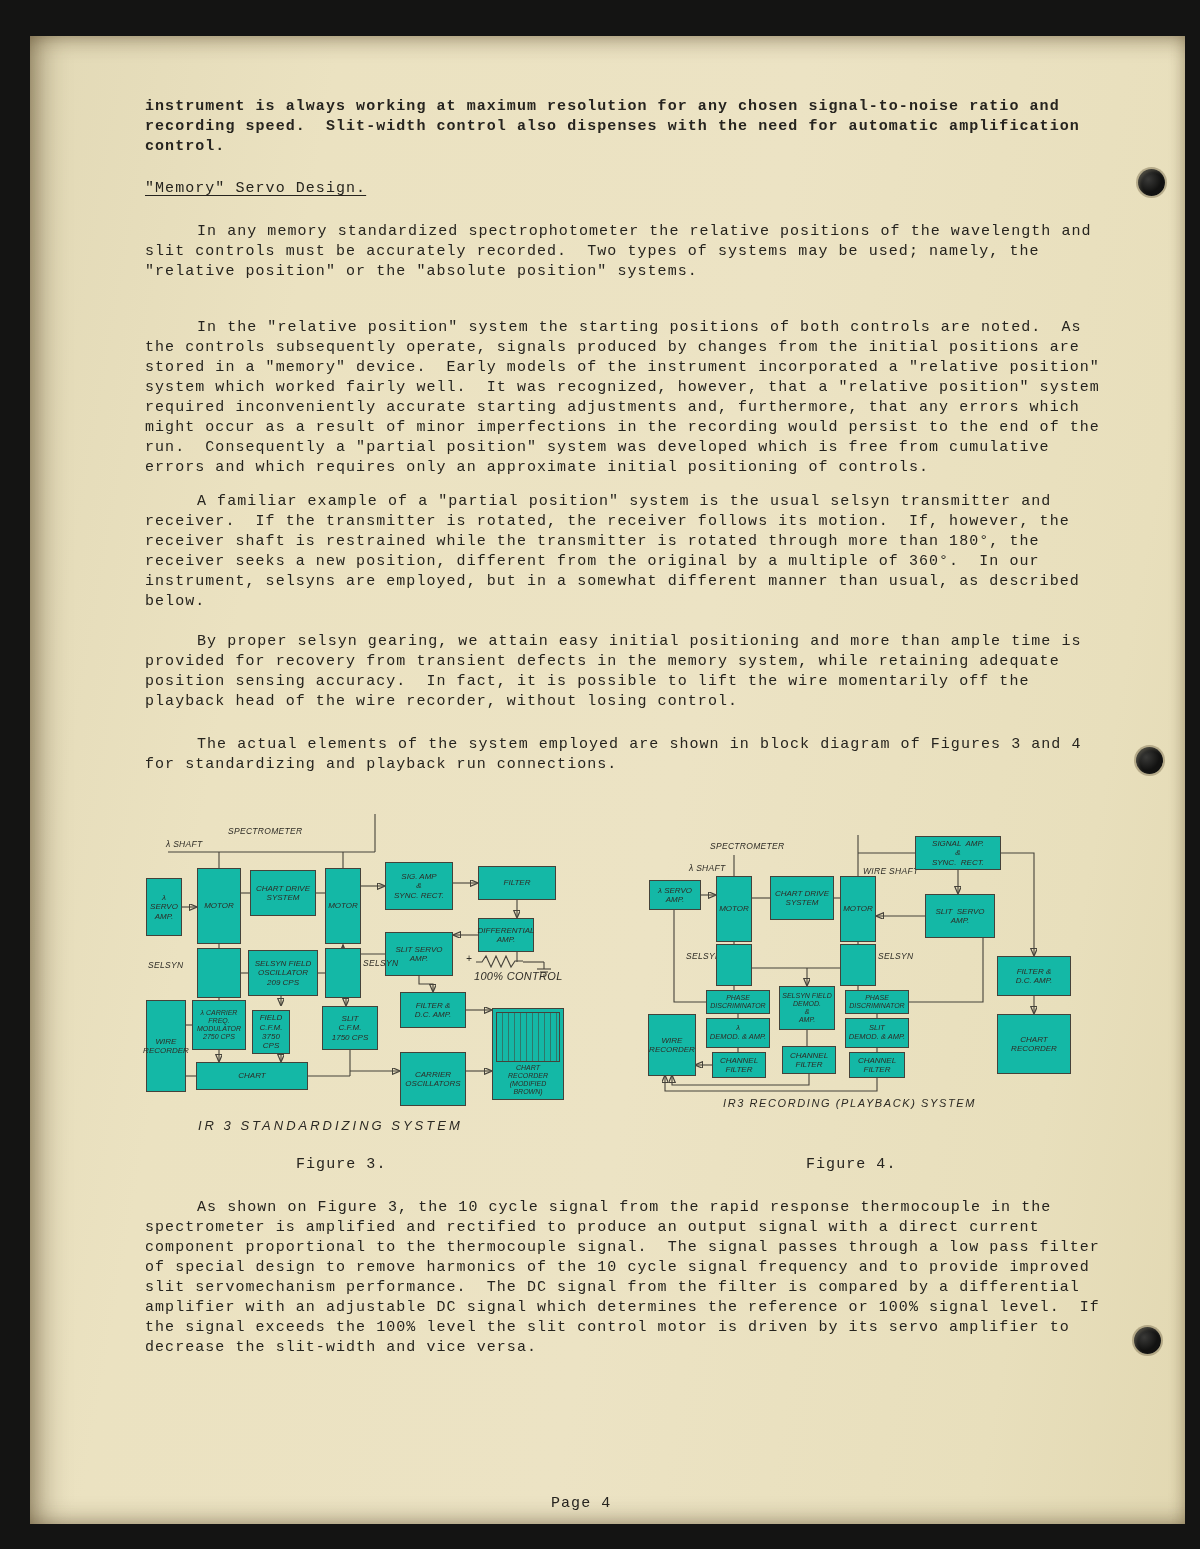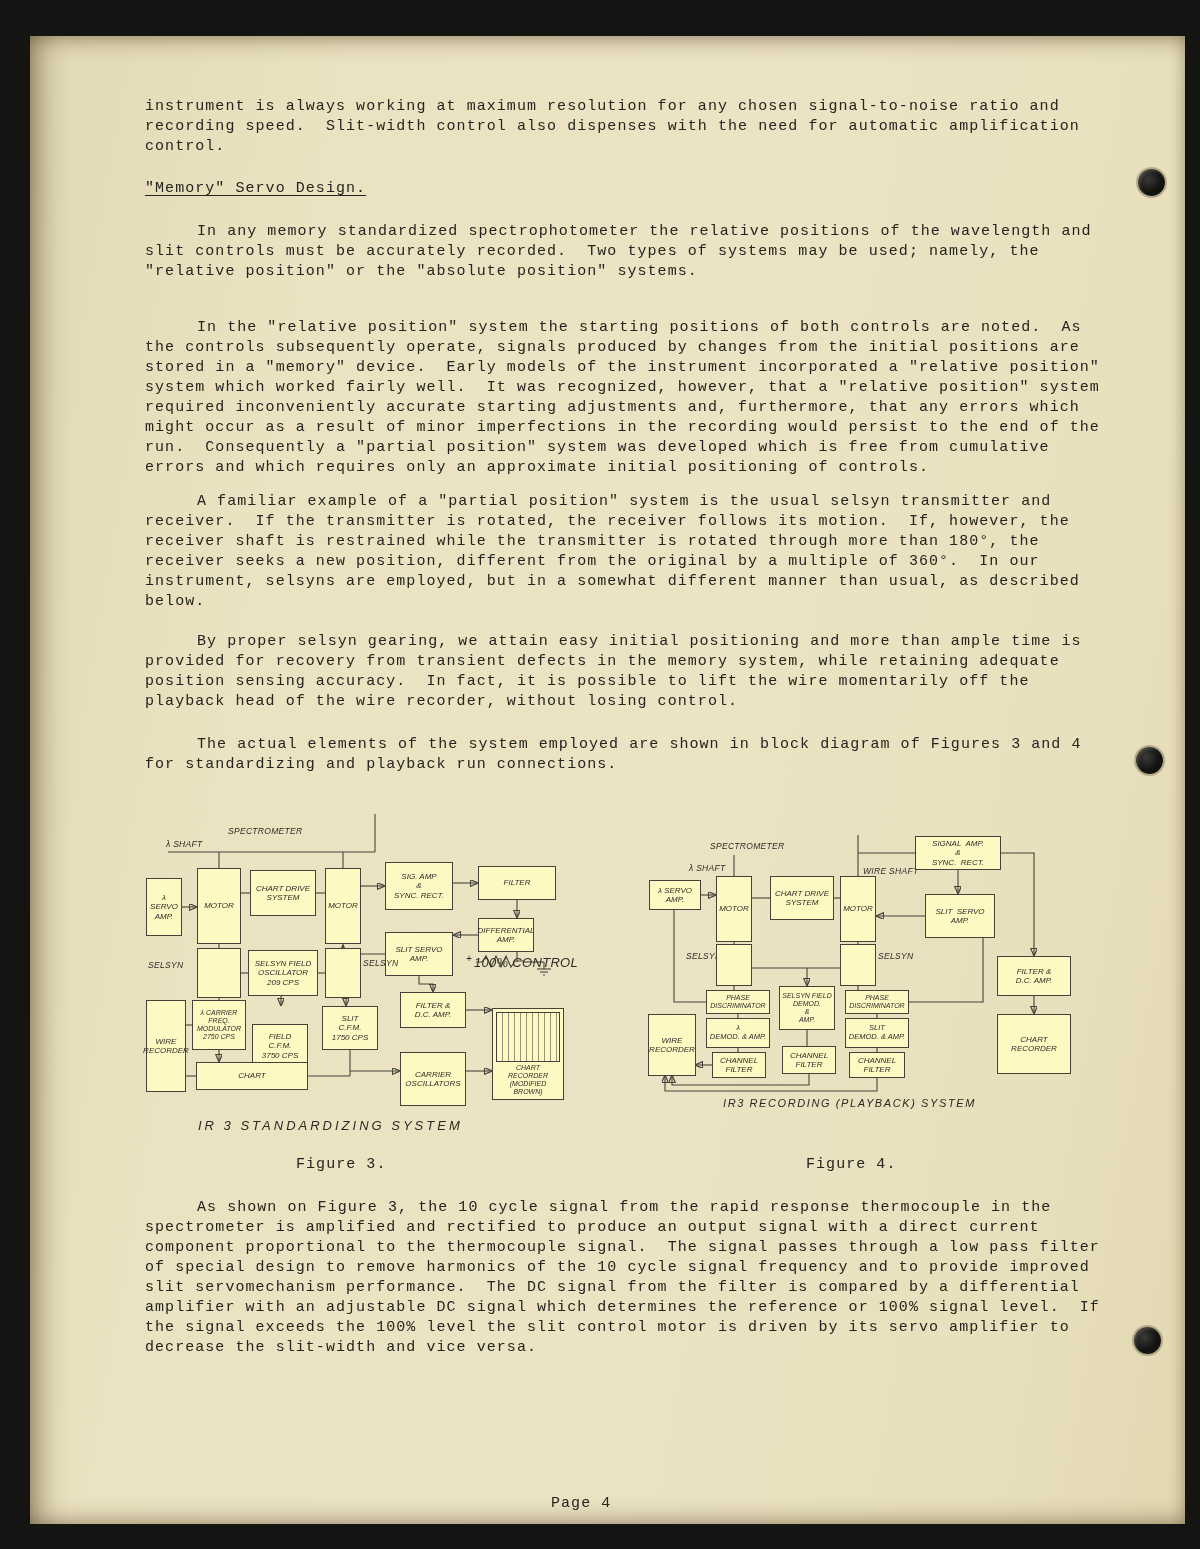--- a/index.html
+++ b/index.html
@@ -19,34 +19,34 @@
     background:radial-gradient(circle at 38% 38%, #3a3a38 0%, #121211 55%);
     box-shadow: 0 0 0 2px rgba(90,75,45,.35), inset 2px 2px 3px rgba(200,190,160,.25);
   }
   .para, .heading, .figlabel, .footer {
     position:absolute; left:145px; width:956px;
     font-family:"Liberation Mono", monospace;
     font-size:15px; line-height:20px; letter-spacing:1.05px;
     color:#26241f; white-space:pre-wrap; text-align:left;
   }
   .para { text-indent:52px; }
-  .para.noindent { text-indent:0; }
+  .para.noindent { text-indent:0;font-weight:bold; }
   .heading { width:auto; text-decoration:underline; text-underline-offset:3px; }
   .figlabel { width:auto; }
   .footer { width:auto; }
 
   .fig { position:absolute;font-style:italic; }
   .fig svg.wires { position:absolute; left:0; top:0; }
   .fig svg.wires line, .fig svg.wires polyline, .fig svg.wires path { stroke:#45423a; stroke-width:1.1; fill:none; }
   .dbox {
     position:absolute; border:1.2px solid #45423a;
     display:flex; align-items:center; justify-content:center;
     text-align:center; font-family:"Liberation Sans", sans-serif;
     font-size:8px; line-height:1.18; color:#2e2c26;
-    white-space:pre-wrap; background:#fef9c3;
+    white-space:pre-wrap; background:#14b8a6;
   }
   .dlabel {
     position:absolute; font-family:"Liberation Sans", sans-serif;
     font-size:8.5px; color:#2e2c26; white-space:nowrap; letter-spacing:.3px;
   }
   .dcaption3 {
     position:absolute; font-family:"Liberation Sans", sans-serif;
     font-size:13px; letter-spacing:3px; color:#2b2923; white-space:nowrap;
   }
   .dcaption4 {
@@ -142,29 +142,29 @@
 
   <div class="dlabel" style="left:8px;top:148px">SELSYN</div>
   <div class="dbox" style="left:57px;top:136px;width:44px;height:50px"></div>
   <div class="dbox" style="left:108px;top:138px;width:70px;height:46px">SELSYN FIELD
 OSCILLATOR
 209 CPS</div>
   <div class="dbox" style="left:185px;top:136px;width:36px;height:50px"></div>
   <div class="dlabel" style="left:223px;top:146px">SELSYN</div>
 
   <div class="dlabel" style="left:326px;top:141px;font-size:10px">+</div>
-  <div class="dlabel" style="left:334px;top:143px;font-size:13px">100% CONTROL</div>
+  <div class="dlabel" style="left:334px;top:158px;font-size:11px">100% CONTROL</div>
 
   <div class="dbox" style="left:6px;top:188px;width:40px;height:92px">WIRE
 RECORDER</div>
   <div class="dbox" style="left:52px;top:188px;width:54px;height:50px;font-size:7px">λ CARRIER
 FREQ.
 MODULATOR
 2750 CPS</div>
-  <div class="dbox" style="left:112px;top:212px;width:56px;height:44px">FIELD
+  <div class="dbox" style="left:112px;top:198px;width:38px;height:44px">FIELD
 C.F.M.
 3750 CPS</div>
   <div class="dbox" style="left:182px;top:194px;width:56px;height:44px">SLIT
 C.F.M.
 1750 CPS</div>
   <div class="dbox" style="left:260px;top:180px;width:66px;height:36px">FILTER &amp;
 D.C. AMP.</div>
   <div class="dbox" style="left:56px;top:250px;width:112px;height:28px">CHART</div>
   <div class="dbox" style="left:260px;top:240px;width:66px;height:54px">CARRIER
 OSCILLATORS</div>

